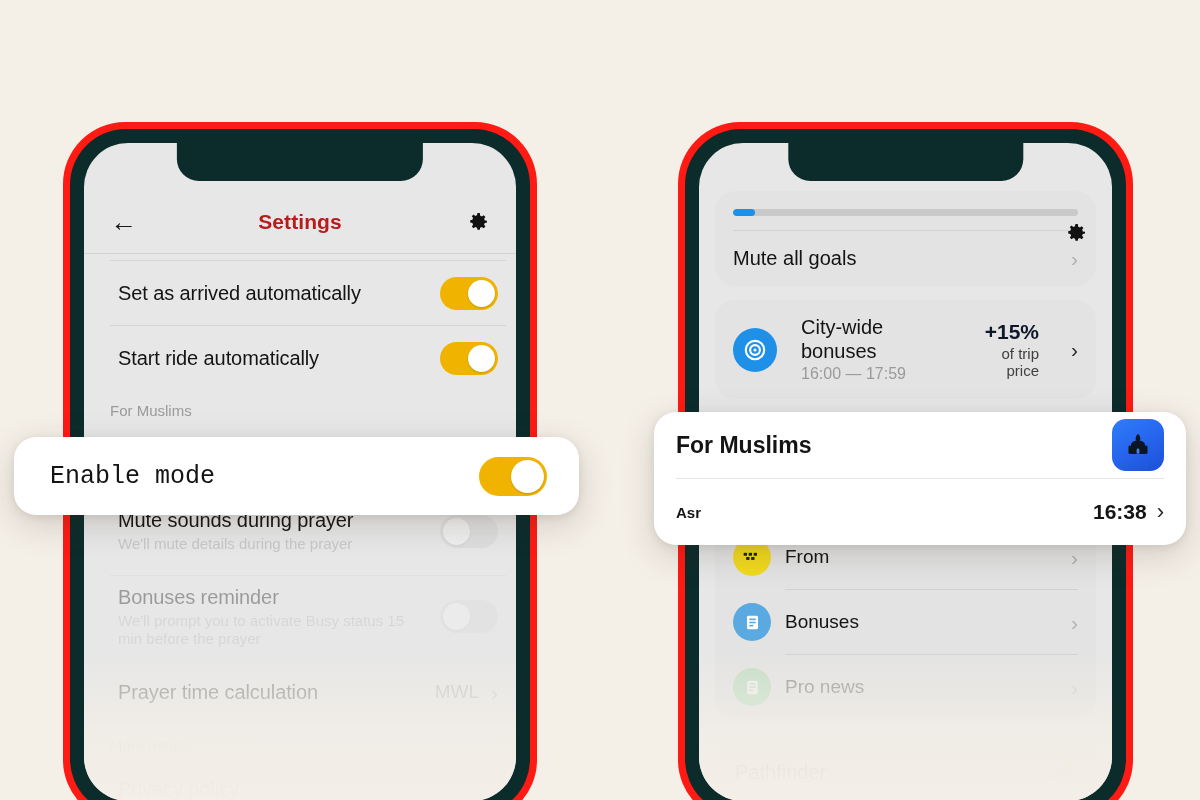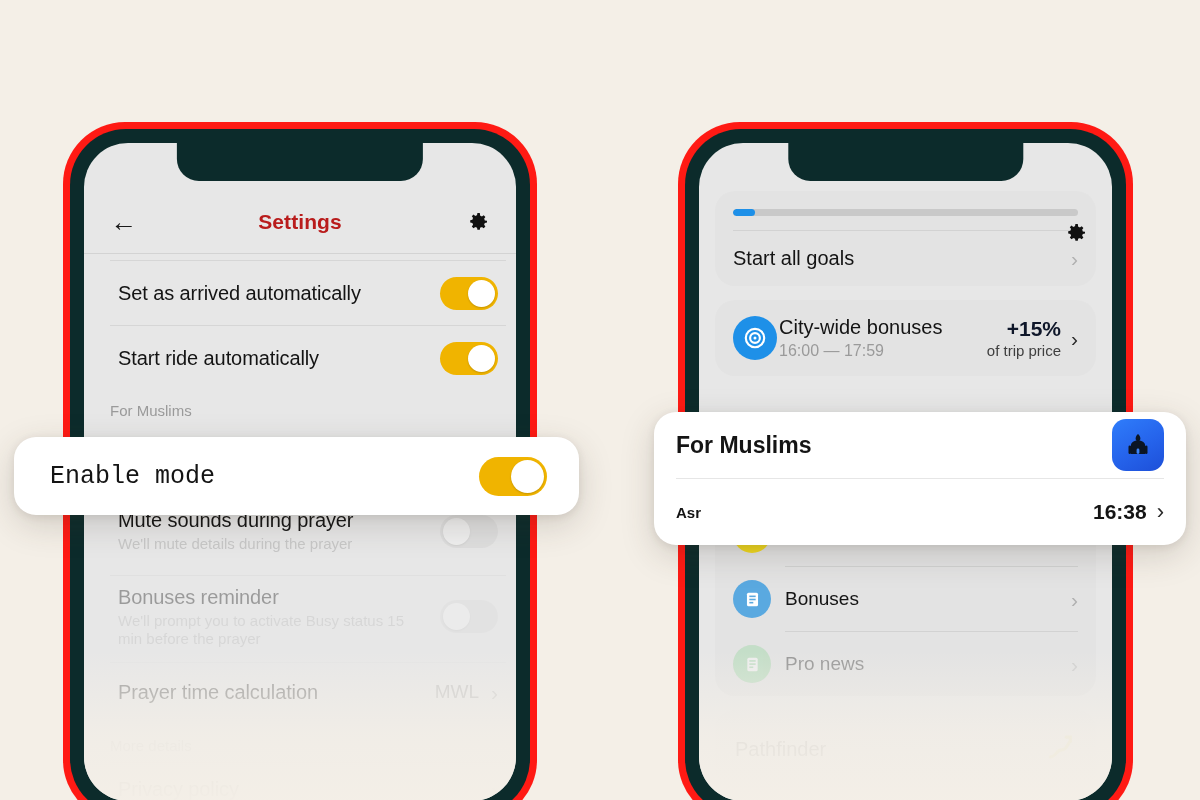--- a/index.html
+++ b/index.html
@@ -226,21 +226,21 @@
   .goal-link span:first-child {
     flex: 1;
     font-size: 20px;
     color: #141414;
   }
 
   .bonus-row {
     display: flex;
     align-items: center;
     padding: 16px 18px;
-    gap: 2px;
+    gap: 24px;
   }
   .icon-circle {
     width: 44px; height: 44px;
     border-radius: 50%;
     flex-shrink: 0;
     display: flex;
     align-items: center;
     justify-content: center;
   }
   .bonus-title {
@@ -498,21 +498,21 @@
       <div class="r-content">
 
         <div class="card">
           <div class="goal-top">
             <div class="progress-track">
               <div class="progress-fill" style="width: 6.5%;"></div>
             </div>
           </div>
           <div class="card-div"></div>
           <div class="goal-link">
-            <span>Start all goals</span>
+            <span>Mute all goals</span>
             <span class="chev">›</span>
           </div>
         </div>
 
         <div class="card">
           <div class="bonus-row">
             <div class="icon-circle" style="background:#1e90e8">
               <svg viewBox="0 0 24 24" width="26" height="26" fill="none" stroke="#fff" stroke-width="2">
                 <circle cx="12" cy="12" r="8.5"></circle>
                   <circle cx="12" cy="12" r="4.5"></circle>
@@ -538,20 +538,21 @@
           <div class="menu-row">
             <div class="menu-icon" style="background:#f2da1e">
               <svg viewBox="0 0 24 16" width="20" height="14">
                 <rect x="2" y="3" width="4" height="3.5" fill="#222"></rect>
                 <rect x="8" y="3" width="4" height="3.5" fill="#222"></rect>
                 <rect x="14" y="3" width="4" height="3.5" fill="#222"></rect>
                 <rect x="5" y="8" width="4" height="3.5" fill="#222"></rect>
                 <rect x="11" y="8" width="4" height="3.5" fill="#222"></rect>
               </svg>
             </div>
+            <span class="label">From</span>
             <span class="chev">›</span>
           </div>
           <div class="card-div" style="margin-left:70px"></div>
 
           <div class="menu-row">
             <div class="menu-icon" style="background:#5aa9e0">
               <svg viewBox="0 0 24 24" width="19" height="19">
                 <rect x="5" y="3.5" width="14" height="17" rx="2" fill="#fff"></rect>
                 <rect x="8" y="7" width="8" height="2" fill="#5aa9e0"></rect>
                 <rect x="8" y="11" width="8" height="2" fill="#5aa9e0"></rect>

